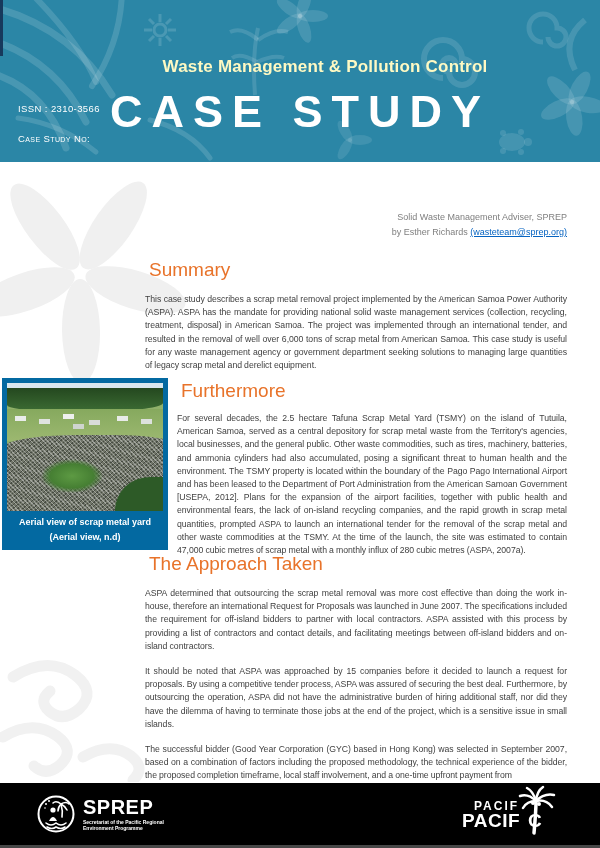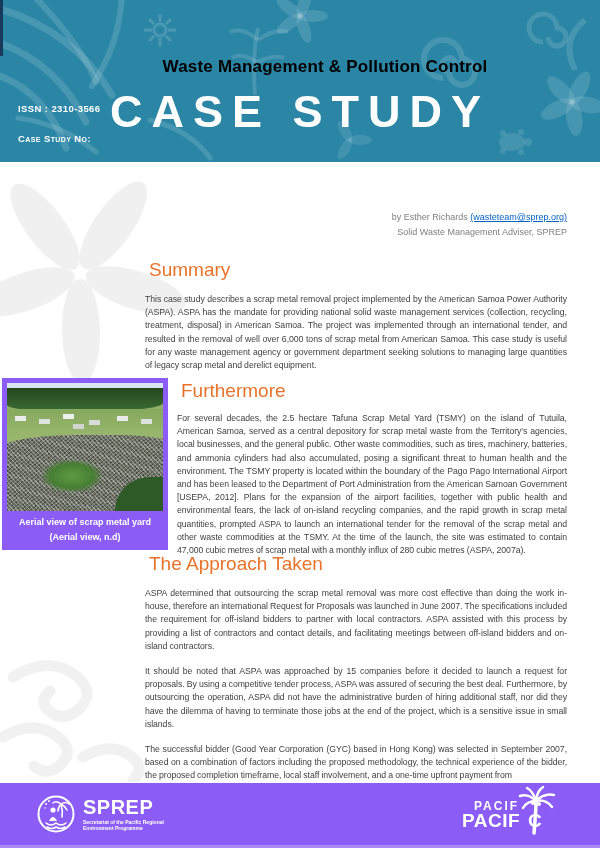--- a/index.html
+++ b/index.html
@@ -8,28 +8,28 @@
     background:#ffffff; overflow:hidden;
     font-family:"Liberation Sans", sans-serif;
   }
 
   
   .header{position:absolute; left:0; top:0; width:600px; height:162px; background:#2B86A6; overflow:hidden;}
   .header-pattern{position:absolute; left:0; top:0;}
   .corner-strip{position:absolute; left:0; top:0; width:3px; height:56px; background:#17395c;}
   .kicker{
     position:absolute; top:57px; left:80px; right:30px; text-align:center;
-    color:#000000; font-size:17px; font-weight:bold; letter-spacing:0.2px;
+    color:#fef9c3; font-size:17px; font-weight:bold; letter-spacing:0.2px;
   }
   .case-study{
     position:absolute; top:86px; left:110px; right:40px; text-align:left;
     color:#ffffff; font-size:45px; font-weight:bold; letter-spacing:9px; white-space:nowrap;
   }
   .issn,.csno,.csno-val{
-    position:absolute; left:18px; color:#ffffff; font-weight:bold;
+    position:absolute; left:18px; color:#ffffff; font-weight:normal;
     font-size:9.5px; font-variant:small-caps; letter-spacing:0.4px;
   }
   .issn{top:103px;}
   .csno{top:133px;}
   .csno-val{top:146px;margin-top:47px;}
 
   
   .deco{position:absolute; pointer-events:none;}
 
   
@@ -48,21 +48,21 @@
     text-align:justify; letter-spacing:-0.05px; word-spacing:-0.2px;
   }
   .sec-summary{left:145px; right:33px; top:255px;}
   .sec-summary .body-text{margin-top:12px;}
   .sec-intro{left:177px; right:33px; top:376px;}
   .sec-intro .body-text{margin-top:10px;}
   .sec-approach{left:145px; right:33px; top:549px;}
   .sec-approach .body-text{margin-top:12px;}
 
   
-  .figure{position:absolute; left:2px; top:378px; width:166px; height:172px; background:#8b5cf6; margin:0;}
+  .figure{position:absolute; left:2px; top:378px; width:166px; height:172px; background:#0369a1; margin:0;}
   .photo{position:absolute; left:5px; top:5px; width:156px; height:128px; overflow:hidden; background:#8fb06a;}
   .ph-sky{position:absolute; left:0; top:0; width:100%; height:7px; background:#d9e7ee;}
   .ph-hills{position:absolute; left:0; top:5px; width:100%; height:23px;
     background:linear-gradient(#24481f,#3c6b33); border-radius:0 0 40% 30%/0 0 8px 6px;}
   .ph-field{position:absolute; left:0; top:26px; width:100%; height:32px;
     background:linear-gradient(#86a95e,#9cb870);}
   .ph-buildings{position:absolute; left:8px; top:33px; width:11px; height:5px; background:#e9ecea;
     box-shadow:24px 3px 0 #dfe3df, 48px -2px 0 #eef0ee, 74px 4px 0 #d8dcd8, 102px 0 0 #e8ebe8, 126px 3px 0 #dde1dd, 58px 8px 0 #cfd4cf;}
   .ph-scrap{position:absolute; left:-6px; top:52px; width:112%; height:80px;
     background:
@@ -71,21 +71,21 @@
       #707568;
     border-radius:45% 35% 0 0/14px 10px 0 0;}
   .ph-green-patch{position:absolute; left:34px; top:76px; width:62px; height:34px;
     background:radial-gradient(closest-side,#5d9a43,#467f33 70%,rgba(70,127,51,0)); border-radius:50%;}
   .ph-bush{position:absolute; right:-10px; bottom:-8px; width:58px; height:42px;
     background:#2d5a27; border-radius:60% 20% 0 0/80% 30% 0 0;}
   .figure figcaption{position:absolute; left:3px; right:3px; top:137px; text-align:center;
     color:#ffffff; font-weight:bold; font-size:9px; line-height:15px;}
 
   
-  .footer{position:absolute; left:0; bottom:0; width:600px; height:65px; background:#8b5cf6;}
+  .footer{position:absolute; left:0; bottom:0; width:600px; height:65px; background:#000000;}
   .footer-strip{position:absolute; left:0; bottom:0; width:100%; height:3px; background:rgba(255,255,255,0.28);}
   .sprep-logo{position:absolute; left:36px; top:11px; display:flex; align-items:center; gap:7px; color:#ffffff;}
   .sprep-name{font-size:20px; font-weight:bold; letter-spacing:0.5px; line-height:20px;}
   .sprep-sub{font-size:5px; line-height:6px; font-weight:bold; margin-top:2px;}
   .clean-pacific{position:absolute; right:26px; top:8px; width:112px; height:50px; color:#ffffff;}
   .cp-clean{position:absolute; left:12px; top:8px; font-size:12px; font-weight:bold; letter-spacing:2px;}
   .cp-pacific{position:absolute; left:0; top:19px; font-size:19px; font-weight:bold; letter-spacing:0.5px;}
   .palm-gap{display:inline-block; width:8px;}
   .cp-palm{position:absolute; left:52px; top:-8px;}
 </style>
@@ -173,22 +173,22 @@
   </svg>
   <svg class="deco" style="left:-12px; top:642px;" width="170" height="140" viewBox="0 0 170 140">
     <g fill="none" stroke="#f1f1f1" stroke-width="11" stroke-linecap="round">
       <path d="M25,35 q35,-22 62,-2 q22,17 4,34 q-16,14 -30,2 q-11,-10 1,-20"></path>
       <path d="M15,95 q30,-18 54,-1 q19,14 3,29 q-14,12 -26,1"></path>
       <path d="M95,115 q28,-16 48,-1 q15,12 2,24"></path>
     </g>
   </svg>
 
   <div class="byline">
+    <div>Solid Waste Management Adviser, SPREP</div>
     <div><span>by Esther Richards </span><a href="#" class="email-link">(wasteteam@sprep.org)</a></div>
-    <div>Solid Waste Management Adviser, SPREP</div>
   </div>
 
   <section class="sec-summary">
     <h2>Summary</h2>
     <p class="body-text">This case study describes a scrap metal removal project implemented by the American Samoa Power Authority (ASPA). ASPA has the mandate for providing national solid waste management services (collection, recycling, treatment, disposal) in American Samoa.  The project was implemented through an international tender, and resulted in the removal of well over 6,000 tons of scrap metal from American Samoa. This case study is useful for any waste management agency or government department seeking solutions to managing large quantities of legacy scrap metal and derelict equipment.</p>
   </section>
 
   <figure class="figure">
     <div class="photo">
       <div class="ph-sky"></div>

